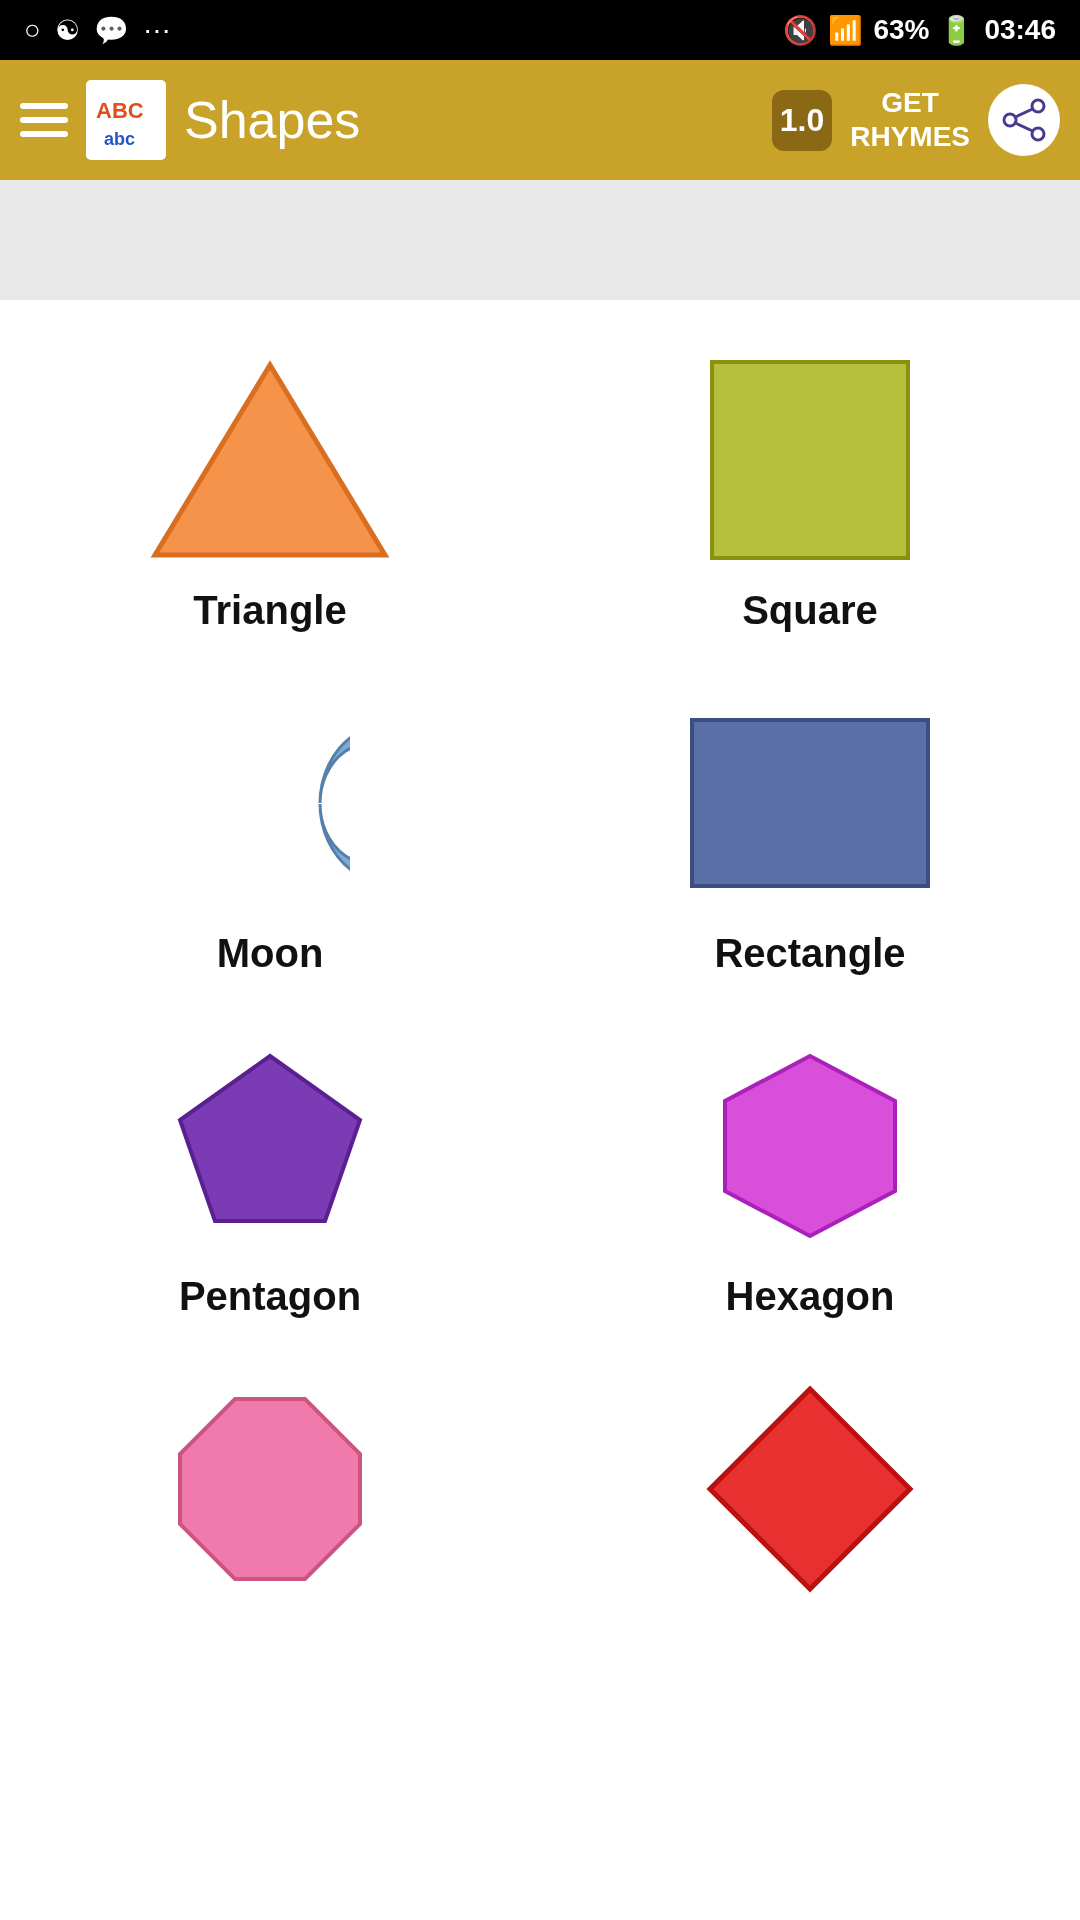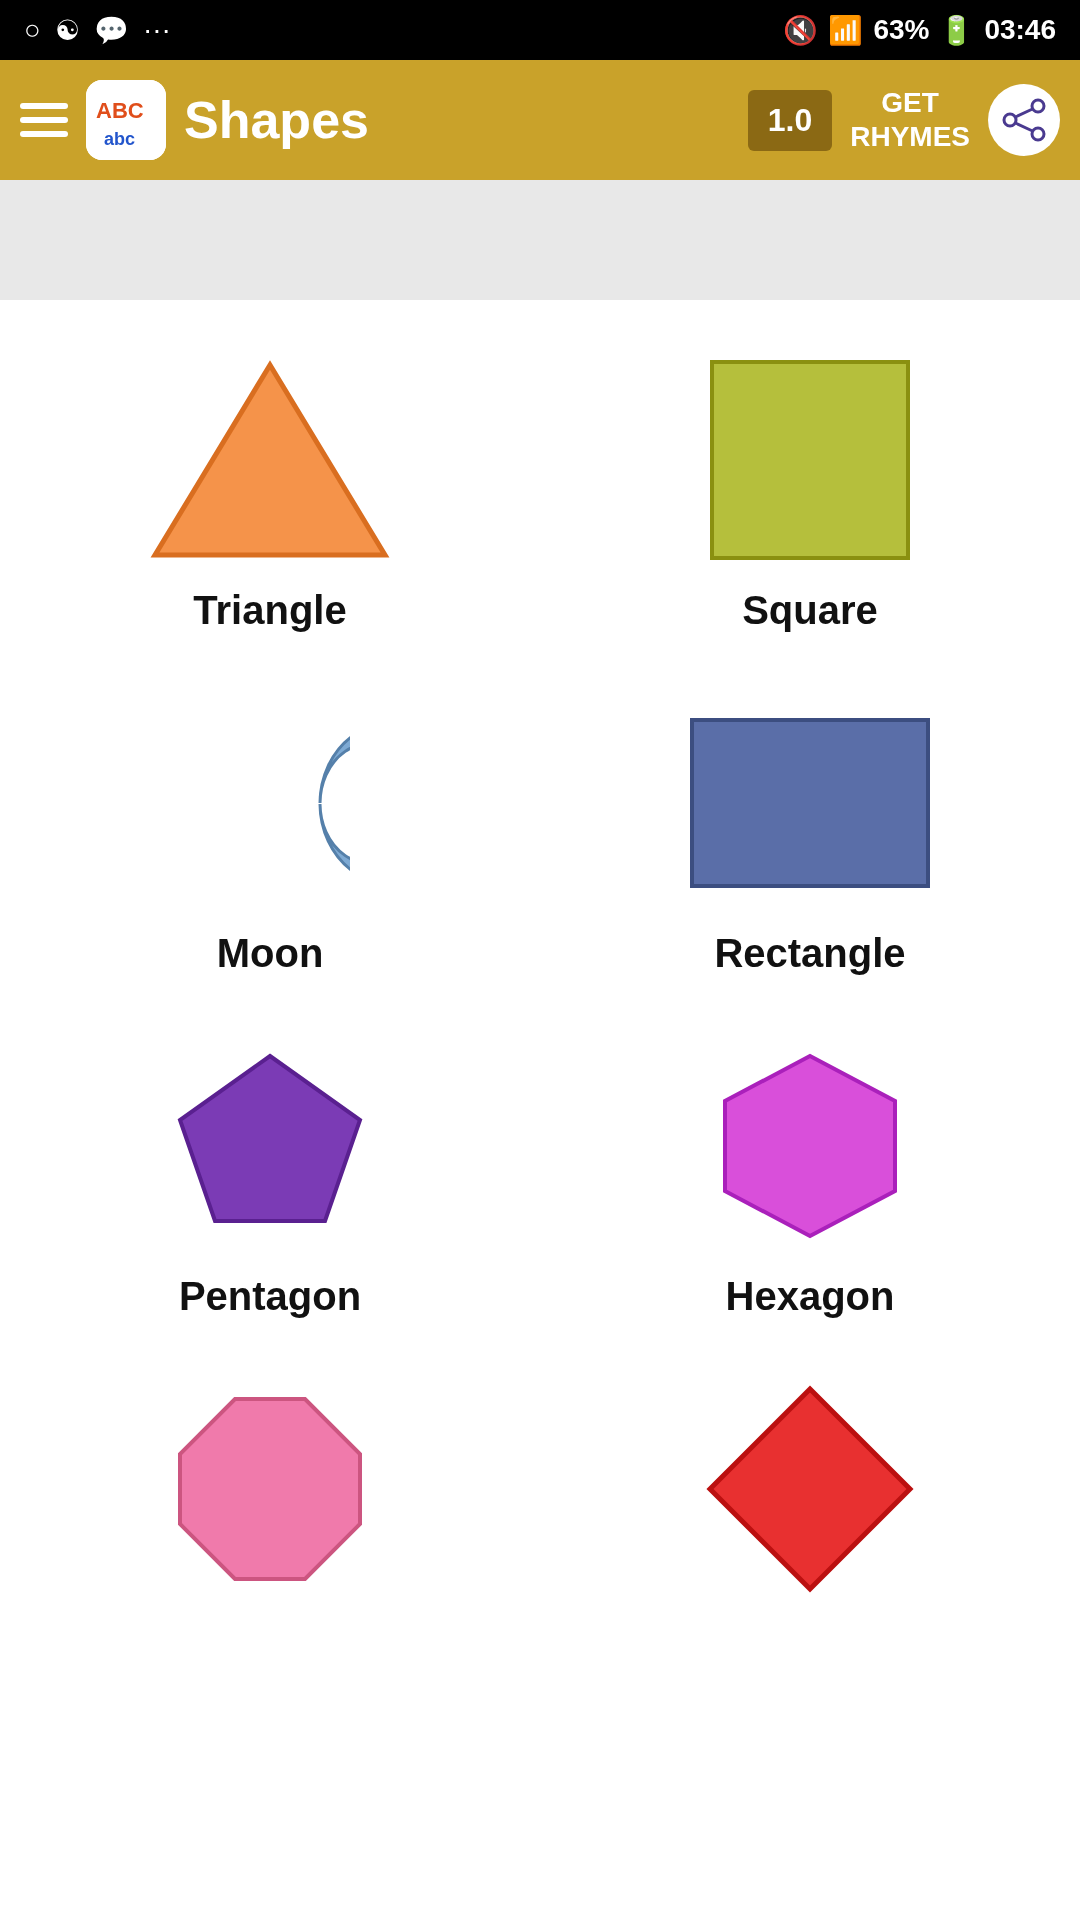--- a/index.html
+++ b/index.html
@@ -57,43 +57,43 @@
       display: block;
       width: 48px;
       height: 6px;
       background: #fff;
       border-radius: 3px;
     }
     .app-logo {
       width: 80px;
       height: 80px;
       background: #fff;
-      border-radius: 16px;
+      border-radius: 5px;
       display: flex;
       align-items: center;
       justify-content: center;
       font-size: 36px;
       font-weight: bold;
       color: #e04e1b;
       overflow: hidden;
       position: relative;
     }
     .app-title {
       flex: 1;
       font-size: 52px;
-      font-weight: bold;
+      font-weight: normal;
       color: #fff;
     }
     .version-badge {
       background: #8B6914;
       color: #fff;
       font-size: 32px;
       font-weight: bold;
-      padding: 12px 20px;
-      border-radius: 6px;
+      padding: 12px 8px;
+      border-radius: 12px;
     }
     .get-rhymes-btn {
       color: #fff;
       font-size: 26px;
       font-weight: bold;
       text-align: center;
       line-height: 1.2;
       cursor: pointer;
     }
     .share-btn {

